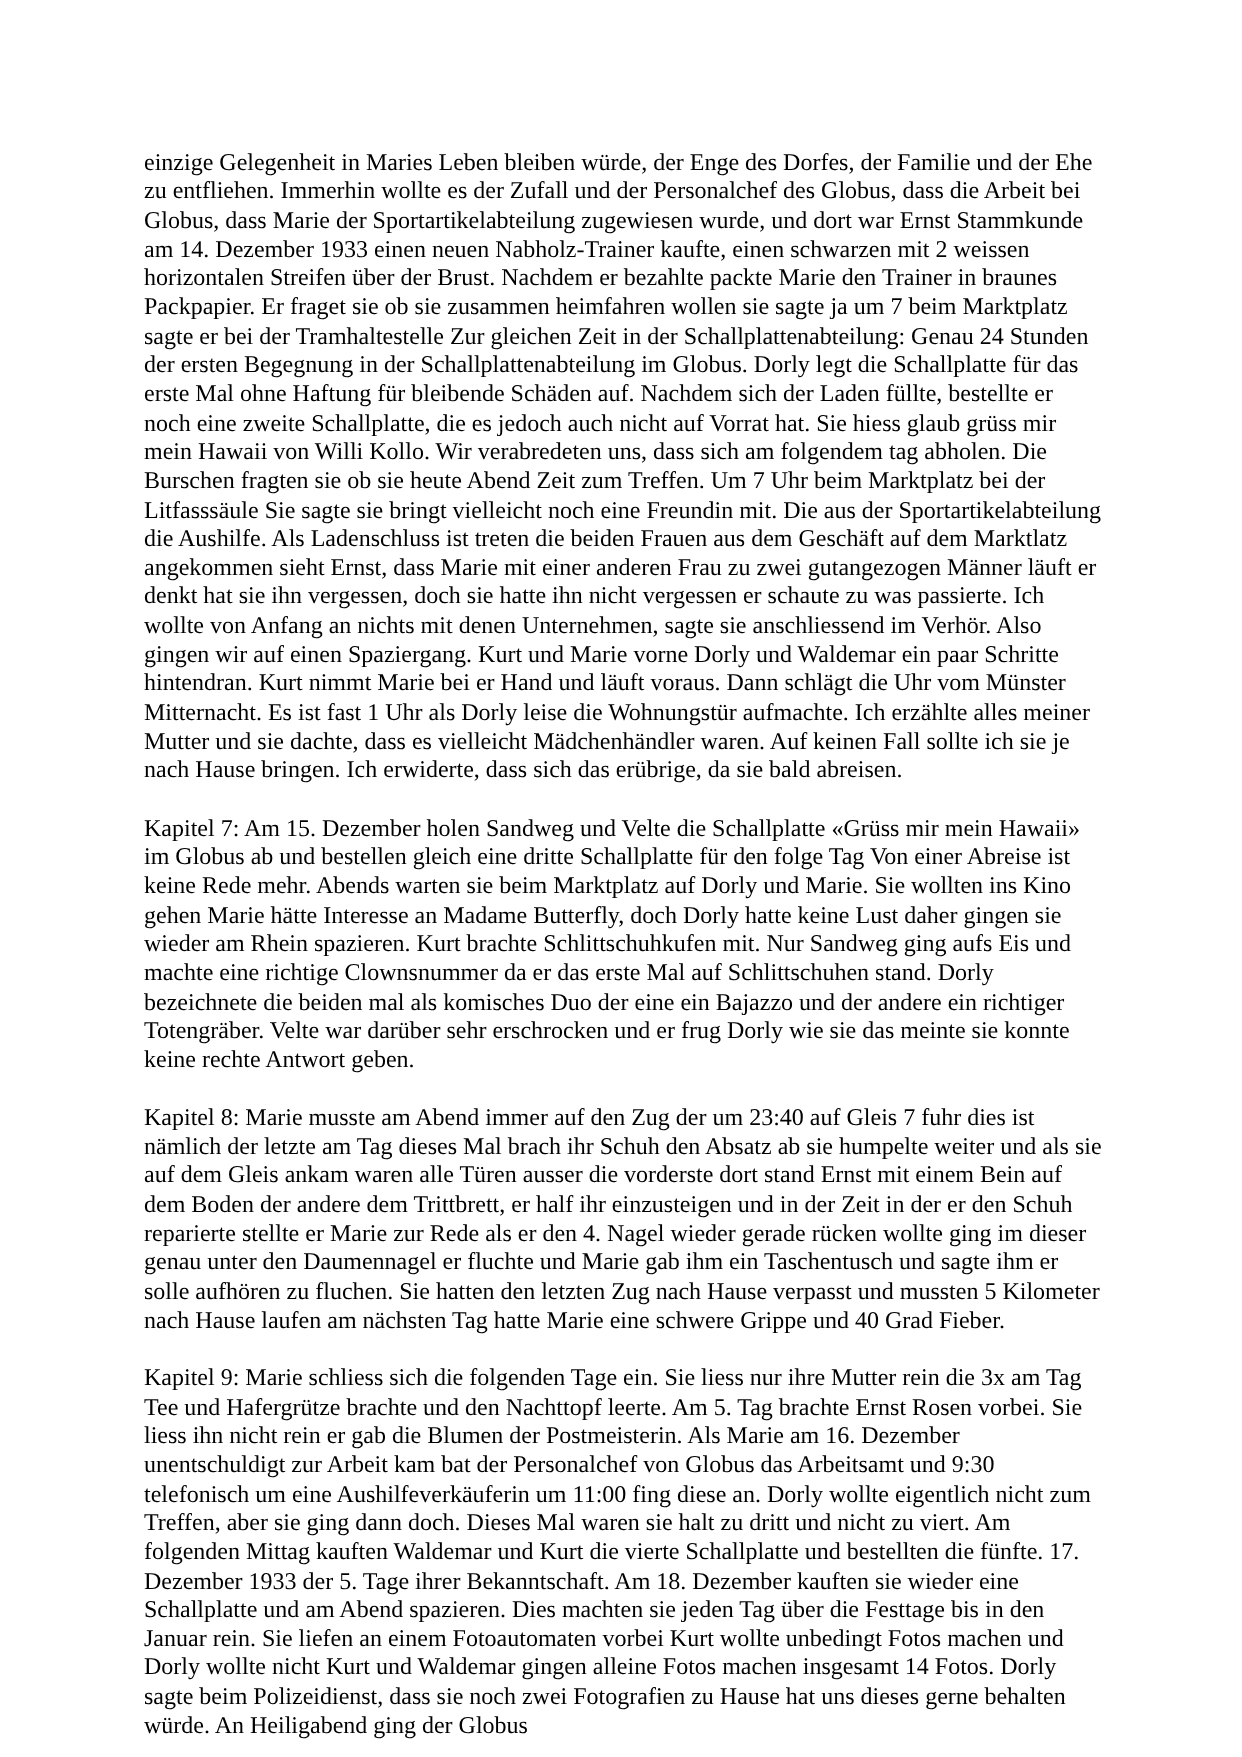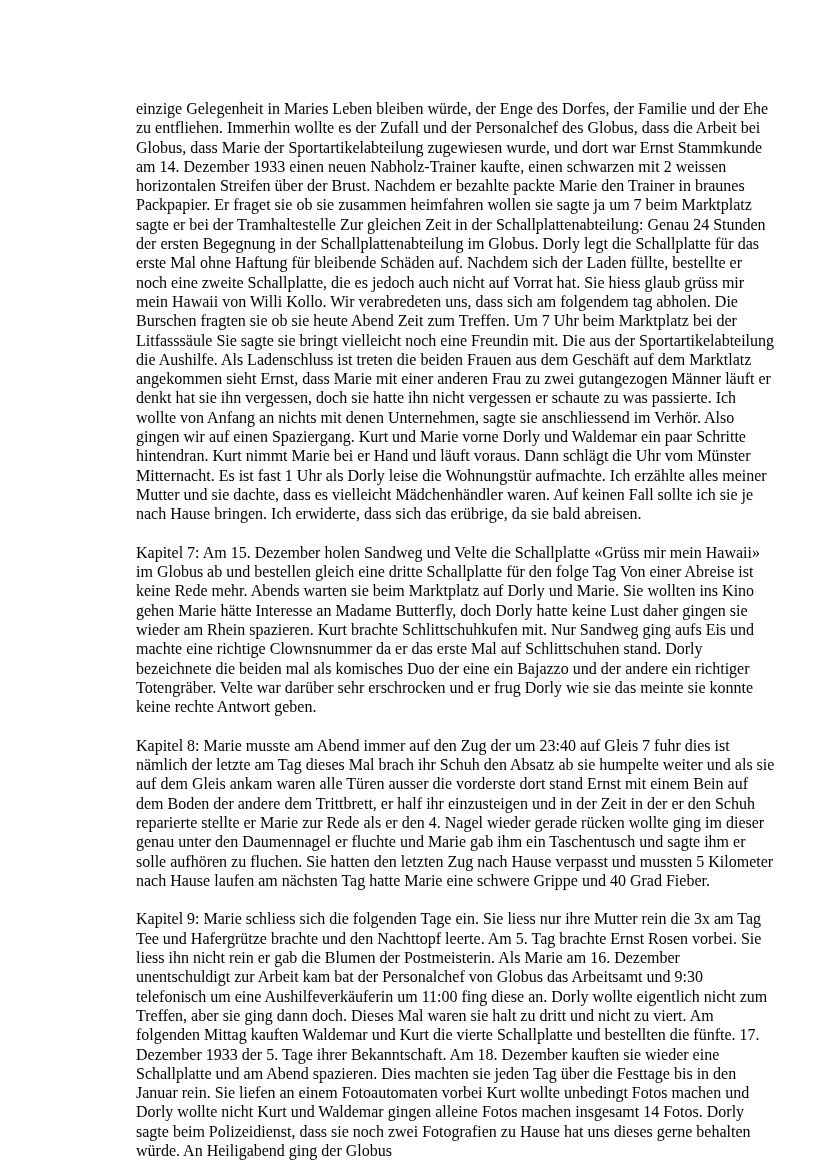--- a/index.html
+++ b/index.html
@@ -17,21 +17,20 @@
   .content {
     position: absolute;
     left: 96px;
     top: 99px;
     width: 640px;
     font-family: "Liberation Serif", "DejaVu Serif", serif;
     font-size: 16px;
     line-height: 19.3px;
     color: #000000;
     text-align: left;
-    margin-left: 40px;
   }
   .content p {
     margin: 0 0 19.3px 0;
   }
   .content p:last-child {
     margin-bottom: 0;
   }
 </style>
 </head>
 <body>

